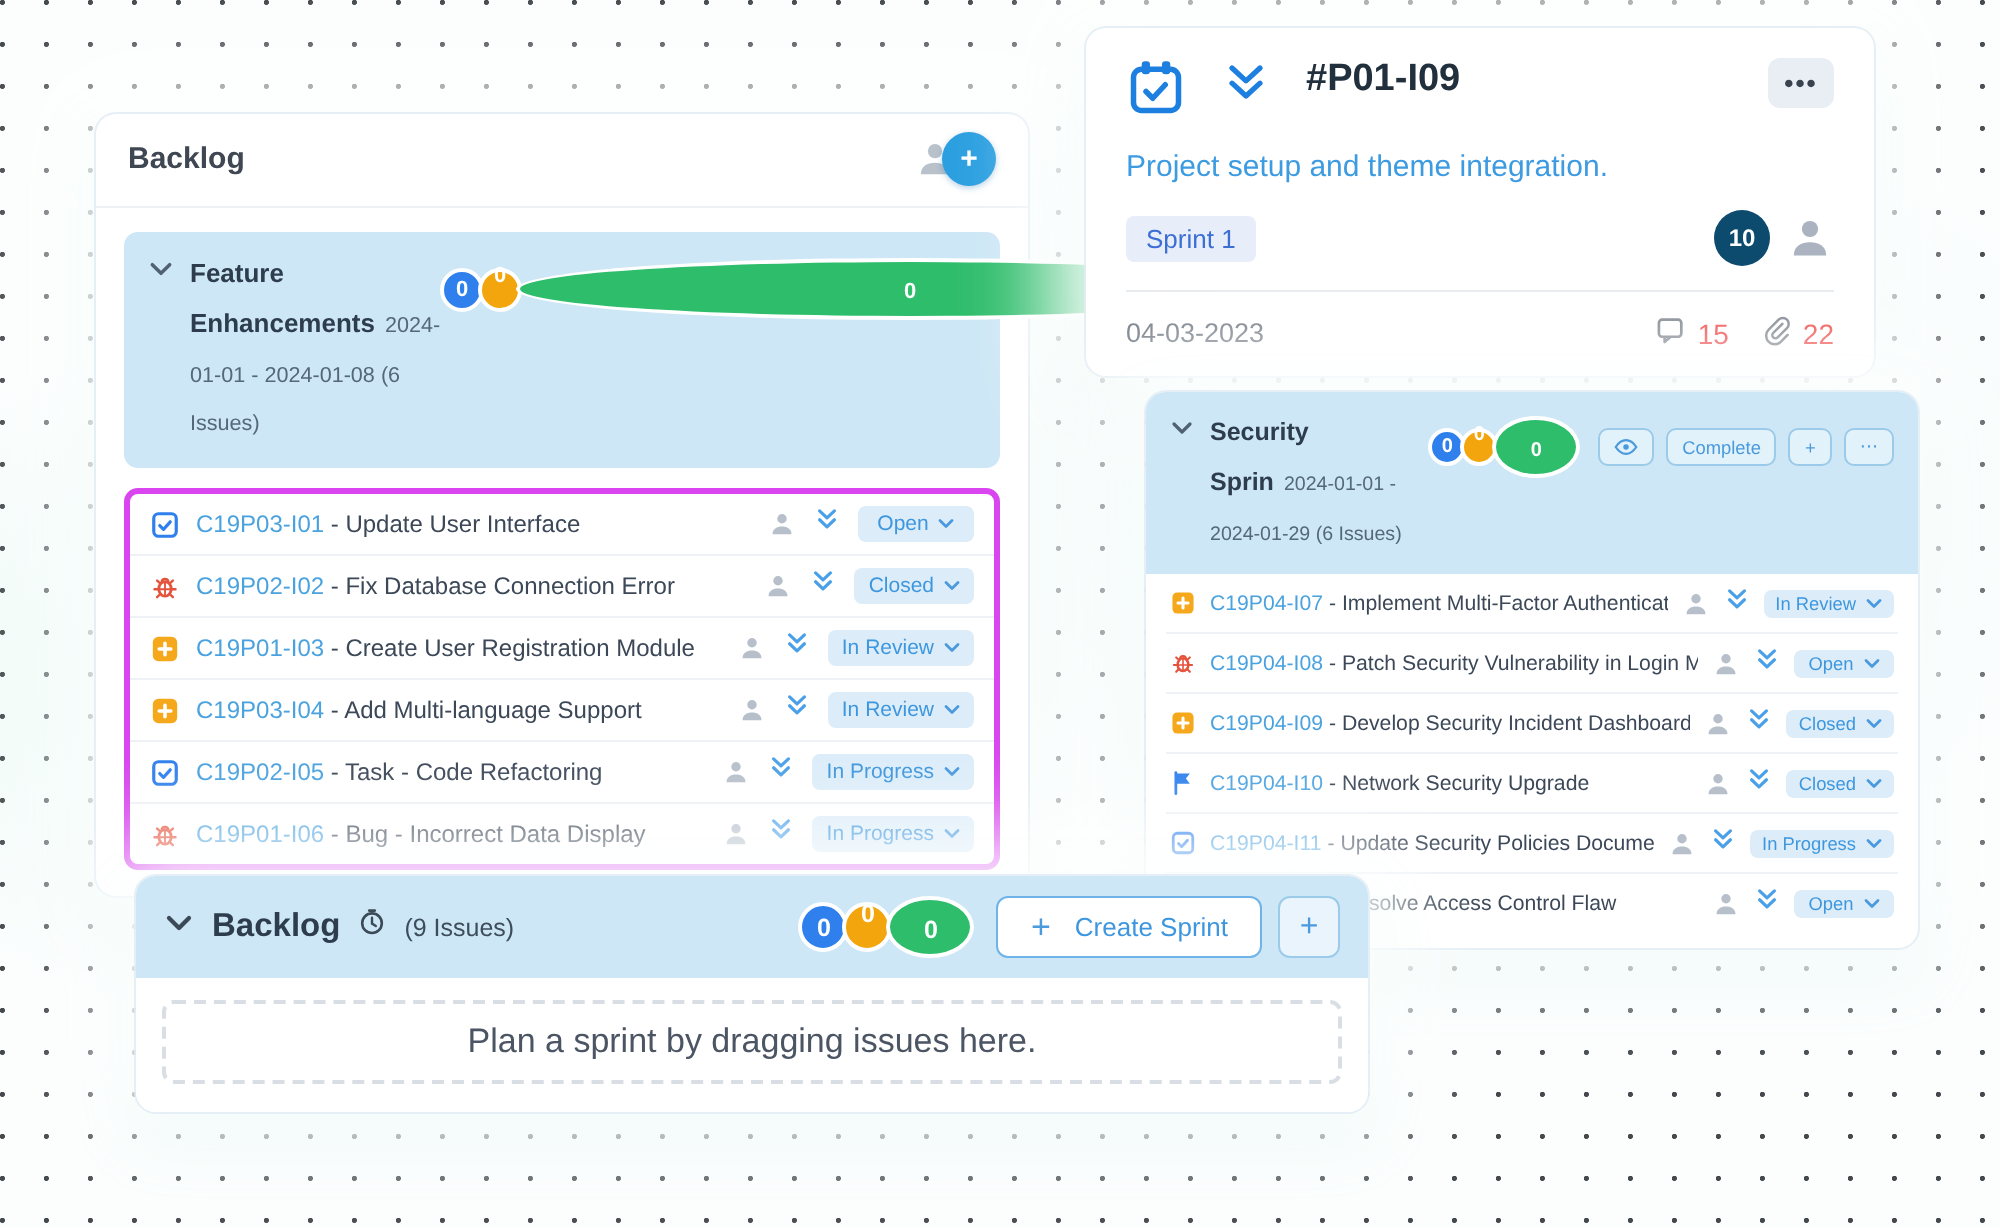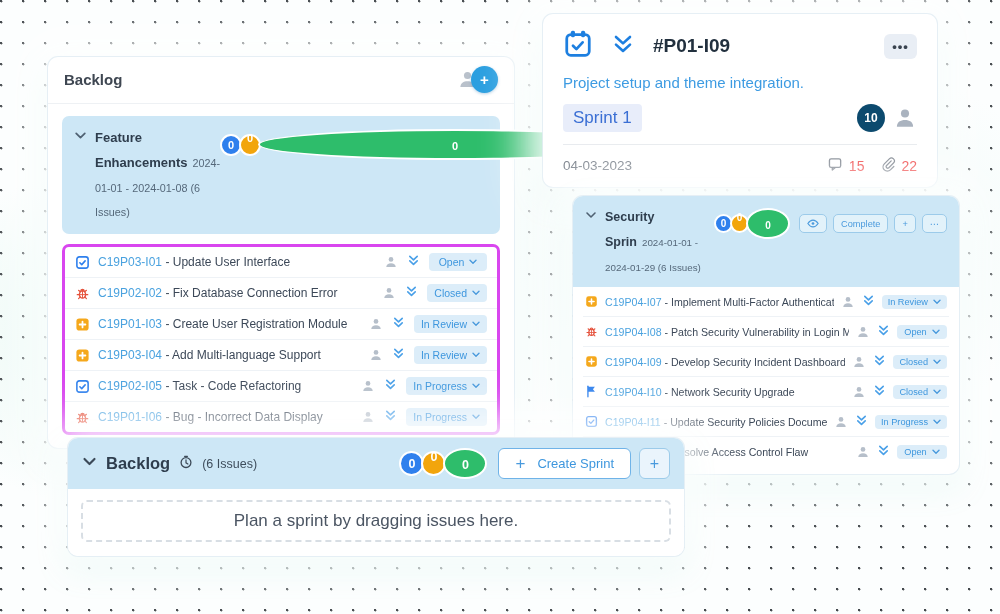--- a/index.html
+++ b/index.html
@@ -57,28 +57,28 @@
   .issue-row:last-child{ border-bottom:none; }
   .type-icon{ flex:none; display:inline-flex; width:15px; height:15px; }
   .issue-text{ flex:1; font-size:12px; color:#3c4858; white-space:nowrap; overflow:hidden; }
   .issue-id{ color:#4aa2df; text-decoration:none; cursor:pointer; }
   .row-right{ display:flex; align-items:center; gap:9px; flex:none; }
   .status-pill{ background:#dcedf9; color:#3e97de; font-size:10.5px; padding:3px 7px; border-radius:4px;
     display:flex; align-items:center; gap:5px; justify-content:center; min-width:58px; cursor:pointer; }
 
   
   .c2{ left:543px; top:14px; width:394px; padding:15px 20px 12px; }
-  .c2-top{ display:flex; align-items:center; gap:18px; }
+  .c2-top{ display:flex; align-items:flex-start; gap:18px; }
   .c2-title{ font-size:19px; font-weight:700; color:#22303e; }
   .more-btn{ margin-left:auto; background:#e9eef5; border:none; border-radius:6px; width:33px; height:25px;
     display:flex; align-items:center; justify-content:center; color:#39434f; font-size:13px; font-weight:700;
     letter-spacing:1px; cursor:pointer; }
   .c2-summary{ color:#3d9be2; font-size:15px; margin-top:11px; }
   .c2-meta{ display:flex; align-items:center; margin-top:13px; }
-  .sprint-chip{ background:#e8edfa; color:#3b6fd4; font-size:17px; padding:4px 10px; border-radius:4px; }
+  .sprint-chip{ background:#e8edfa; color:#3b6fd4; font-size:13px; padding:4px 10px; border-radius:4px; }
   .points{ margin-left:auto; width:28px; height:28px; border-radius:50%; background:#0c4a6e; color:#fff;
     font-size:12px; font-weight:700; display:flex; align-items:center; justify-content:center; margin-right:8px; }
   .c2-footer{ border-top:1px solid #e8ebef; margin-top:12px; padding-top:11px; display:flex; align-items:center;
     color:#6e7680; font-size:13.5px;text-align:center; }
   .c2-stats{ margin-left:auto; display:flex; align-items:center; gap:5px; color:#ef4444; font-size:14px; }
   .c2-stats .gap{ width:6px; }
 
   
   .c3{ left:573px; top:196px; width:386px; padding-bottom:8px; }
   .c3 .sprint-header{ border-radius:10px 10px 0 0; padding:8px 12px 9px; }
@@ -617,21 +617,21 @@
           </svg>
       </span>
       <span class="c4-title">Backlog</span>
       <span>
         <svg width="14" height="14" viewBox="0 0 14 14">
             <circle cx="7" cy="7.6" r="4.9" fill="none" stroke="#3c4a58" stroke-width="1.3"></circle>
             <path d="M7 4.9v2.9l1.9 1.2" fill="none" stroke="#3c4a58" stroke-width="1.2" stroke-linecap="round"></path>
             <path d="M5.6 1.3h2.8" stroke="#3c4a58" stroke-width="1.3" stroke-linecap="round"></path>
           </svg>
       </span>
-      <span class="c4-count">(6 Issues)</span>
+      <span class="c4-count">(9 Issues)</span>
       <span class="c4-right">
         <span class="counts">
             <span class="cnt c0">0</span>
             <span class="cnt c1">0</span>
             <span class="cnt c2">0</span>
           </span>
         <button class="create-btn">
           <span class="plus-glyph">+</span>
           <span>Create Sprint</span>
         </button>

